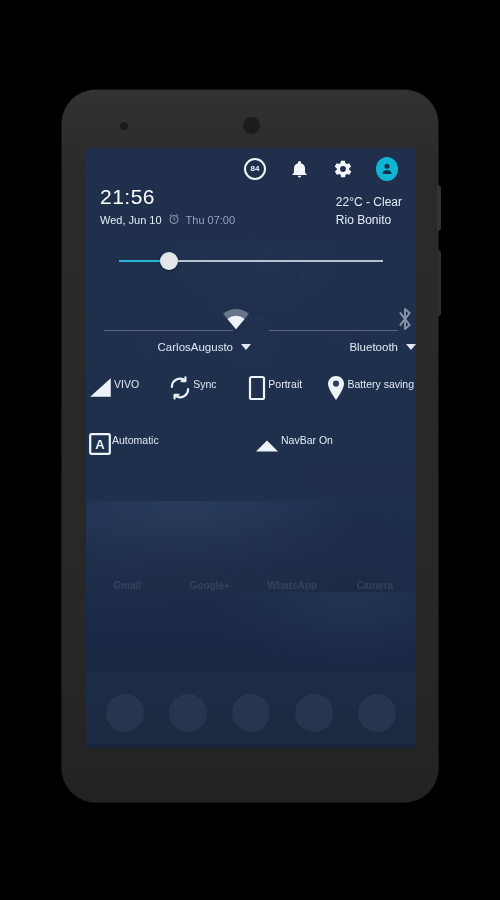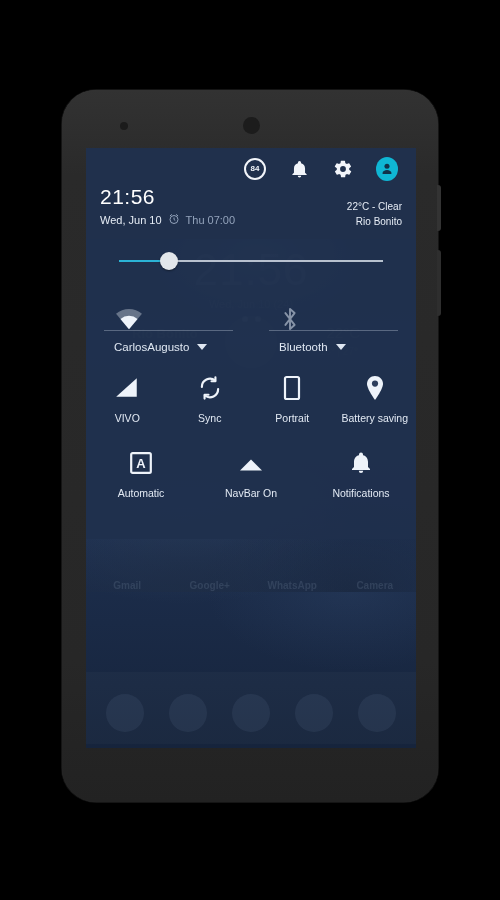--- a/index.html
+++ b/index.html
@@ -87,42 +87,42 @@
     display:flex;align-items:center;justify-content:center;
     font-size:8px;font-weight:bold;color:#f2f5fa;line-height:1;
   }
   .avatar{width:24px;height:24px;border-radius:50%;background:#0fb6d4;display:flex;align-items:center;justify-content:center;}
 
   .qs-statusline{display:flex;justify-content:space-between;align-items:flex-end;padding:4px 4px 0 4px;}
   .qs-time{font-size:21px;font-weight:400;letter-spacing:.5px;color:#fff;line-height:1.05;}
   .qs-datewrap{display:flex;align-items:center;gap:6px;margin-top:3px;}
   .qs-date{font-size:11px;color:#e6ecf5;}
   .qs-alarm{font-size:11px;color:#93a3bb;}
-  .qs-weather{text-align:right;font-size:10px;color:#e6ecf5;line-height:1.45;}
+  .qs-weather{font-size:12px;color:#e6ecf5;line-height:1.45;}
 
   
   .qs-slider{position:relative;height:44px;}
   .track{position:absolute;left:33px;right:33px;top:21px;height:2px;background:rgba(235,242,250,.75);}
   .track-fill{position:absolute;left:33px;top:21px;width:62px;height:2px;background:#2bb3d6;}
   .thumb{position:absolute;left:83px;top:13px;width:18px;height:18px;border-radius:50%;background:#e2e6ea;
          box-shadow:0 1px 2px rgba(0,0,0,.4);}
 
   
   .qs-connrow{display:flex;height:72px;}
-  .conn-cell{flex:1;position:relative;display:flex;flex-direction:column;align-items:flex-start;justify-content:center;padding-left:28px;}
+  .conn-cell{flex:1;position:relative;display:flex;flex-direction:column;align-items:flex-end;justify-content:center;padding-left:28px;}
   .conn-cell + .conn-cell{}
   .conn-icon{height:40px;display:flex;align-items:center;justify-content:center;}
   .conn-divider{position:absolute;left:18px;right:18px;bottom:24px;height:1px;background:rgba(225,235,248,.3);}
   .conn-label{display:flex;align-items:center;gap:8px;font-size:11.5px;color:#dfe7f2;position:absolute;bottom:2px;}
   .caret{width:0;height:0;border-left:5px solid transparent;border-right:5px solid transparent;border-top:6px solid #dfe7f2;}
 
   
   .tiles{padding:4px 0 8px 0;}
   .tile-row{display:flex;}
-  .tile{flex:1;display:flex;flex-direction:column;align-items:center;justify-content:flex-start;padding:12px 2px 10px 2px;}
+  .tile{flex:1;display:flex;flex-direction:row;justify-content:flex-start;padding:12px 2px 10px 2px;}
   .tile-icon{height:34px;display:flex;align-items:center;justify-content:center;}
   .tile-label{margin-top:7px;font-size:10.5px;color:#e2e9f3;text-align:center;white-space:nowrap;}
   .tile.empty{visibility:hidden;}
 </style>
 </head>
 <body>
 
 <div class="stage">
 
   <div class="phone">
@@ -298,28 +298,20 @@
               <div class="tile-label">Automatic</div>
             </div>
             <div class="tile">
               <div class="tile-icon">
                 <svg width="28" height="20" viewBox="0 0 28 20" fill="#eef3fa">
                   <path d="M3 17.5 14 6.5 25 17.5z"></path>
                 </svg>
               </div>
               <div class="tile-label">NavBar On</div>
             </div>
-            <div class="tile">
-              <div class="tile-icon">
-                <svg width="24" height="24" viewBox="0 0 24 24" fill="#eef3fa">
-                  <path d="M12 22a2.2 2.2 0 0 0 2.2-2.2H9.8A2.2 2.2 0 0 0 12 22zm7-6v-5.2c0-3.3-1.9-6-5-6.6V3.4a2 2 0 1 0-4 0v.8c-3.1.6-5 3.3-5 6.6V16l-2 2v1h18v-1l-2-2z"></path>
-                </svg>
-              </div>
-              <div class="tile-label">Notifications</div>
-            </div>
           </div>
 
           <div class="tile-row">
             <div class="tile empty"></div>
             <div class="tile empty"></div>
           </div>
 
         </div>
       </div>
 

